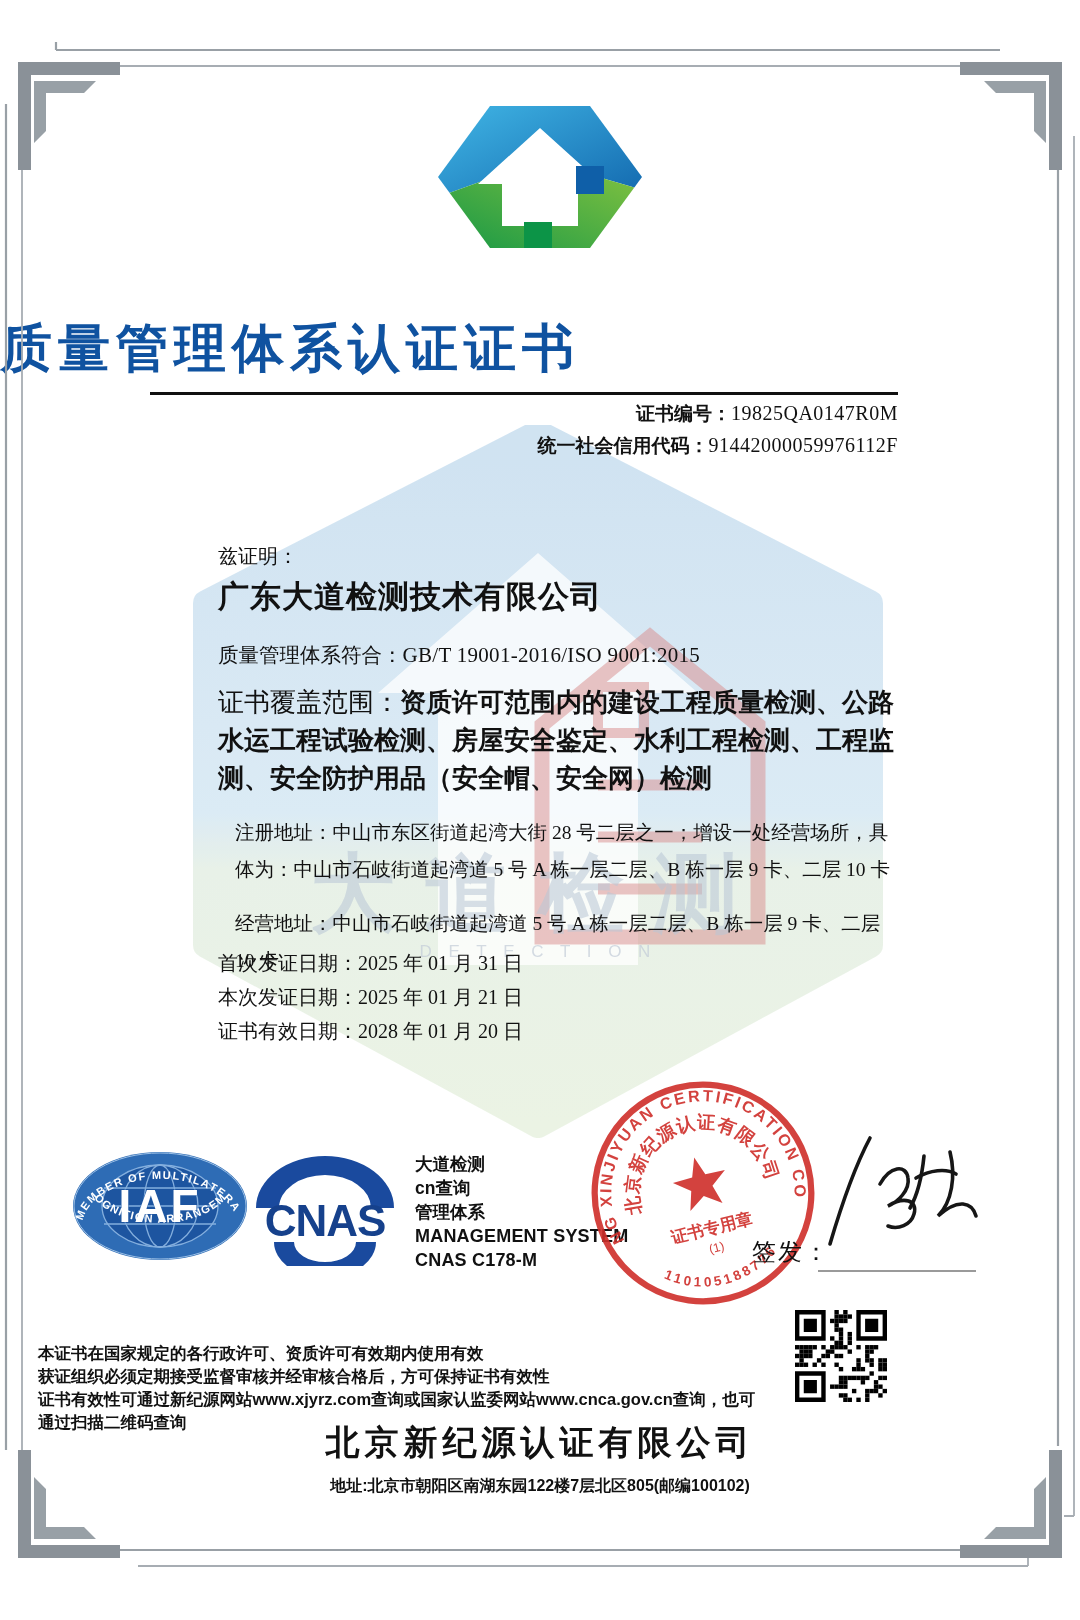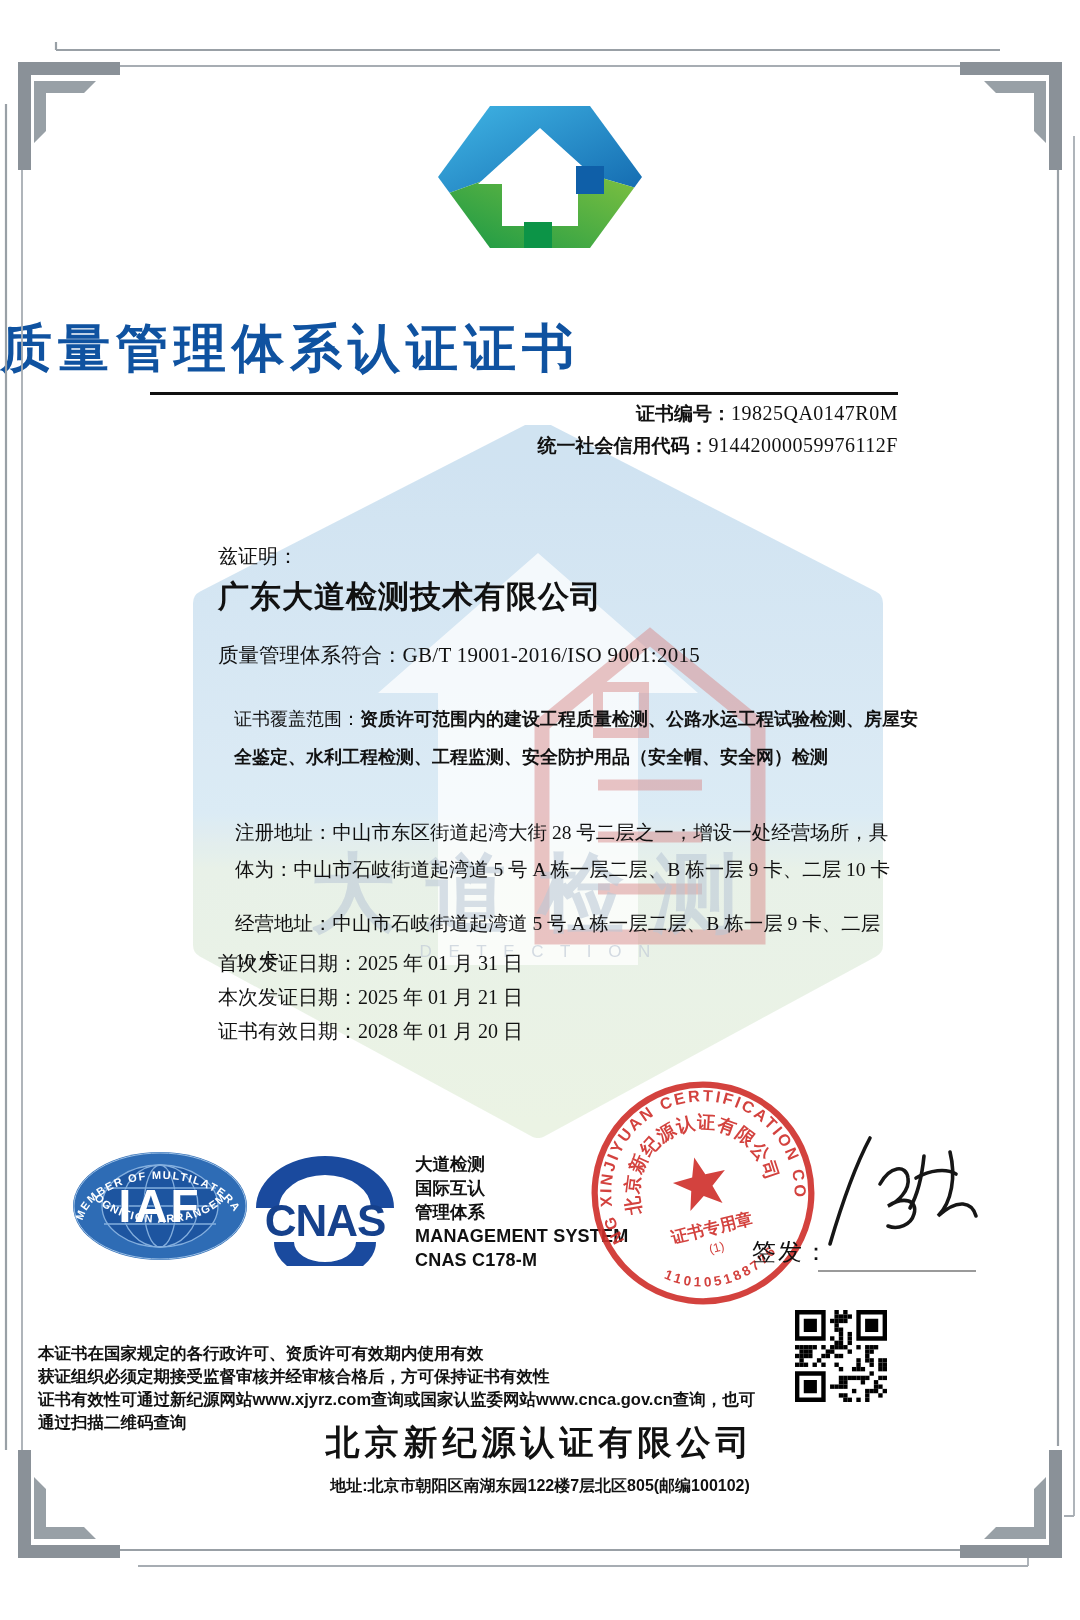--- a/index.html
+++ b/index.html
@@ -23,21 +23,21 @@
   .meta .row{margin-bottom:7px;font-size:19px;font-weight:700;line-height:24px;}
   .meta .val{font-family:"Liberation Serif","DejaVu Serif",serif;font-weight:400;font-size:20px;letter-spacing:.5px;}
 
   
   .bodyblock{left:218px;top:0;width:690px;z-index:2;font-family:"Liberation Serif","DejaVu Serif",serif;}
   .certify{position:absolute;left:0;top:543px;font-size:20px;}
   .company{position:absolute;left:0;top:576px;font-size:31px;font-weight:700;
            font-family:"Liberation Sans","DejaVu Sans",sans-serif;letter-spacing:1px;}
   .standard{position:absolute;left:0;top:641px;font-size:20.5px;}
   .standard .val{font-size:21px;letter-spacing:.3px;}
-  .scope{position:absolute;left:0;top:684px;width:686px;font-size:18px;line-height:38px;margin:16px;}
+  .scope{position:absolute;left:0;top:684px;width:686px;font-size:26px;line-height:38px;margin:0;}
   .scope b{font-weight:700;}
   .addresses{position:absolute;left:0;top:797px;width:690px;font-size:19.5px;line-height:37px;}
   .addresses p{margin:17px;}
   .dates{position:absolute;left:0;top:946px;font-size:20px;line-height:34px;}
 
   
   .iaf{left:70px;top:1150px;z-index:2;}
   .cnas{left:250px;top:1146px;z-index:2;}
   .acc-text{left:415px;top:1152px;z-index:2;font-size:17.5px;font-weight:700;line-height:24px;}
   .acc-text .latin{font-size:18px;letter-spacing:.2px;}
@@ -180,21 +180,21 @@
   </svg>
 
   <svg class="abs cnas" width="150" height="120" viewBox="0 0 150 120">
     <path d="M 6 62 A 69 52 0 0 1 144 62 L 121 62 A 46 33 0 0 0 29 62 Z" fill="#1a4a9e"></path>
     <text x="75" y="90" text-anchor="middle" font-size="44" font-weight="700" fill="#16418c" letter-spacing="-1">CNAS</text>
     <path d="M 24 96 A 51 36 0 0 0 126 96 L 106 96 A 31 20 0 0 1 44 96 Z" fill="#1a4a9e"></path>
   </svg>
 
   <div class="abs acc-text">
     <div>大道检测</div>
-    <div>国际互认</div>
+    <div>cn查询</div>
     <div>管理体系</div>
     <div class="latin">MANAGEMENT SYSTEM</div>
     <div class="latin">CNAS C178-M</div>
   </div>
 
   <svg class="abs stamp" width="250" height="250" viewBox="0 0 240 240">
     <defs>
       <path id="sealRing" d="M 35.85 145.73 A 88 88 0 1 1 204.15 145.73" fill="none"></path>
       <path id="sealInner" d="M 58.94 130.76 A 62 62 0 1 1 181.06 130.76" fill="none"></path>
       <path id="sealNumber" d="M 46.3 171.6 A 90 90 0 0 0 193.7 171.6" fill="none"></path>

